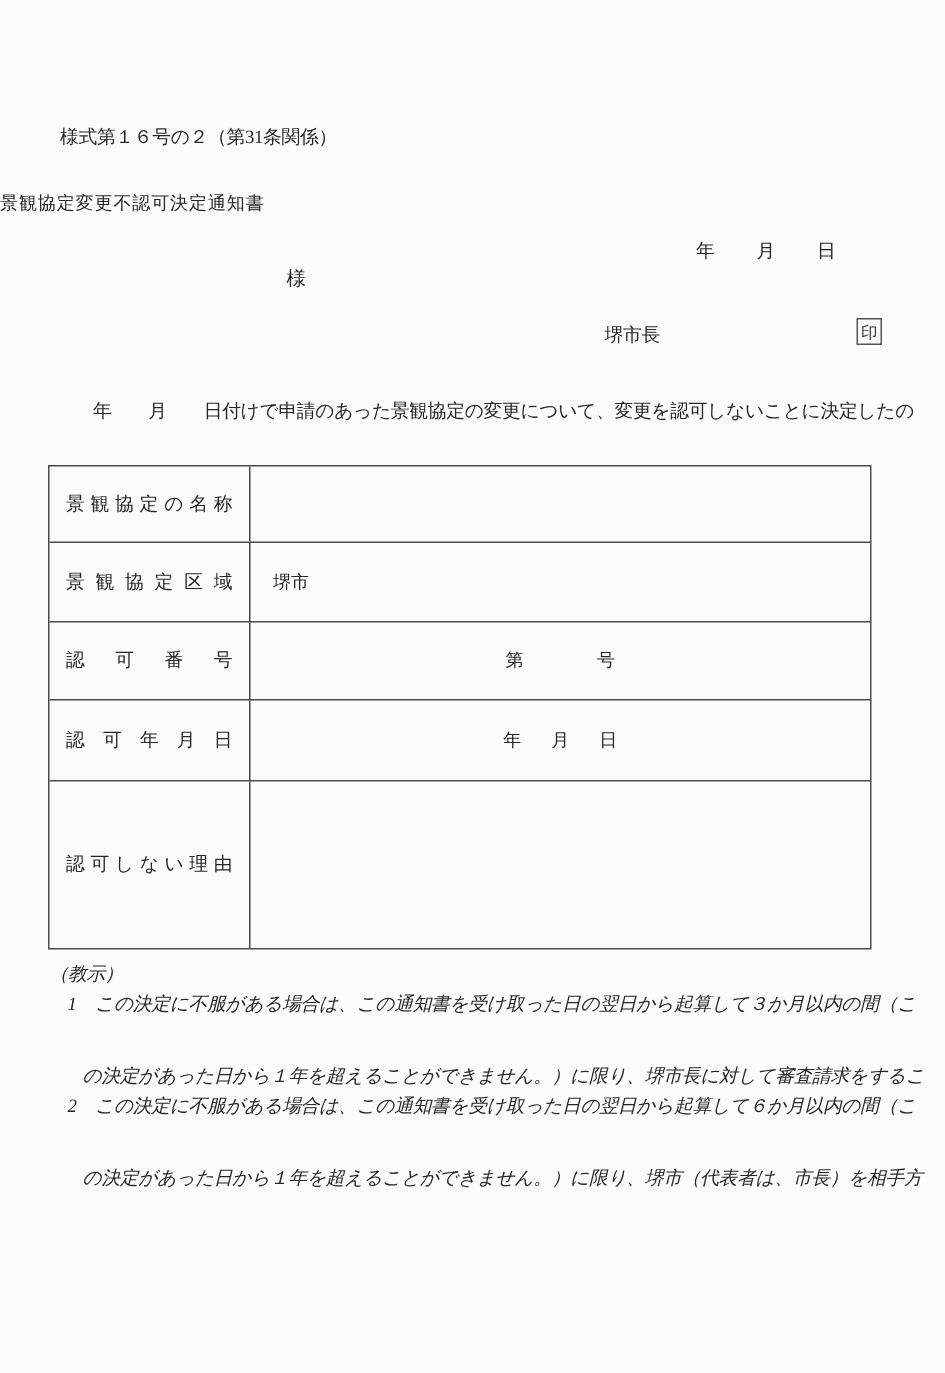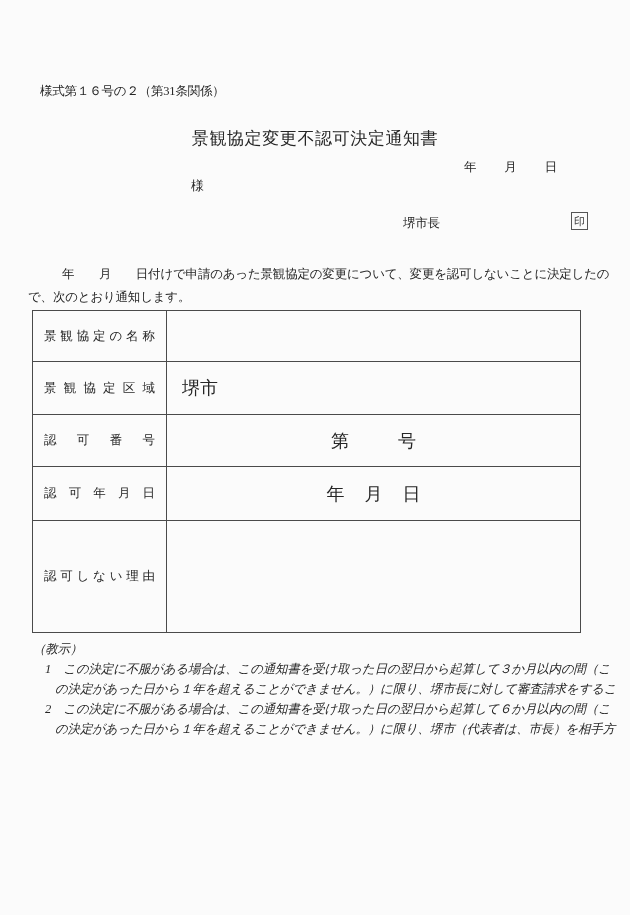--- a/index.html
+++ b/index.html
@@ -9,21 +9,21 @@
     font-family: "Liberation Serif", "DejaVu Serif", serif;
     color: #262626;
     position: relative;
     overflow: hidden;
   }
   .page { position: absolute; left: 0; top: 0; width: 532px; height: 915px; }
 
   .txt { position: absolute; white-space: nowrap; font-size: 12.5px; letter-spacing: -0.2px; }
 
   .form-number { left: 40px; top: 83px; }
-  .doc-title { left: 0; top: 127px; width: 630px; text-align: center; font-size: 17px; letter-spacing: 0.6px; }
+  .doc-title { left: 0; top: 127px; width: 630px; font-size: 12px; letter-spacing: 0.6px; }
 
   .date-line { left: 464px; top: 159px; display: flex; }
   .date-line span + span { margin-left: 28px; }
 
   .addressee { left: 191px; top: 177px; font-size: 13px; }
   .issuer { left: 403px; top: 215px; }
 
   .seal-box {
     position: absolute; left: 571px; top: 212px;
     width: 15px; height: 16px;
@@ -45,30 +45,30 @@
   .trow:last-child { border-bottom: none; }
   .r0 { height: 51px; } .r1 { height: 53px; } .r2 { height: 52px; } .r3 { height: 54px; } .r4 { height: 111px; }
   .tlabel {
     width: 134px; box-sizing: border-box;
     border-right: 1px solid #4a4a4a;
     display: flex; align-items: center;
     padding: 0 11px;
     font-size: 12.5px;
   }
   .jlabel { flex: 1; display: flex; justify-content: space-between; }
-  .tval { flex: 1; display: flex; align-items: center; font-size: 18px; }
+  .tval { flex: 1; display: flex; align-items: center; font-size: 12px; }
   .tval.left { padding-left: 15px; }
   .tval.center { justify-content: center; }
   .gap49 span + span { margin-left: 49px; }
   .gap20 span + span { margin-left: 20px; }
 
   .notes { position: absolute; left: 33px; top: 639px; font-size: 12.5px; letter-spacing: -0.2px; line-height: 20px; }
   .note-line { white-space: nowrap; font-style: italic; }
   .note-first { padding-left: 12px; }
-  .note-cont { padding-left: 22px; }
+  .note-cont { padding-left: 22px; margin-top: 28px; }
 </style>
 </head>
 <body>
 
 <div class="page">
 
   <div class="txt form-number">様式第１６号の２（第31条関係）</div>
 
   <div class="txt doc-title">景観協定変更不認可決定通知書</div>
 
@@ -80,21 +80,20 @@
 
   <div class="txt addressee">様</div>
 
   <div class="txt issuer">堺市長</div>
 
   <div class="seal-box">
     <span>印</span>
   </div>
 
   <div class="txt para-1">年　　月　　日付けで申請のあった景観協定の変更について、変更を認可しないことに決定したの</div>
-  <div class="txt para-2">で、次のとおり通知します。</div>
 
   <div class="doc-table">
 
     <div class="trow r0">
       <div class="tlabel">
         <div class="jlabel">
             <span>景</span>
             <span>観</span>
             <span>協</span>
             <span>定</span>

